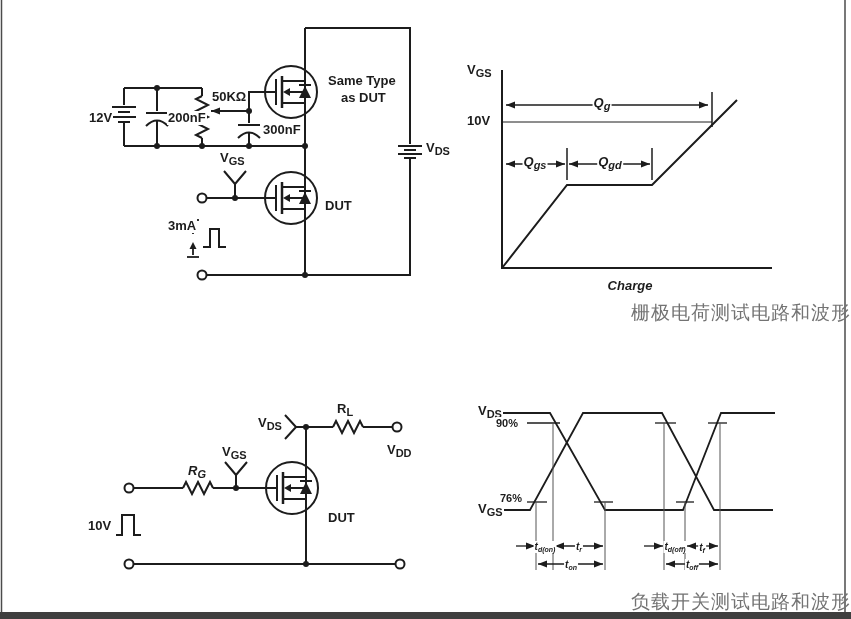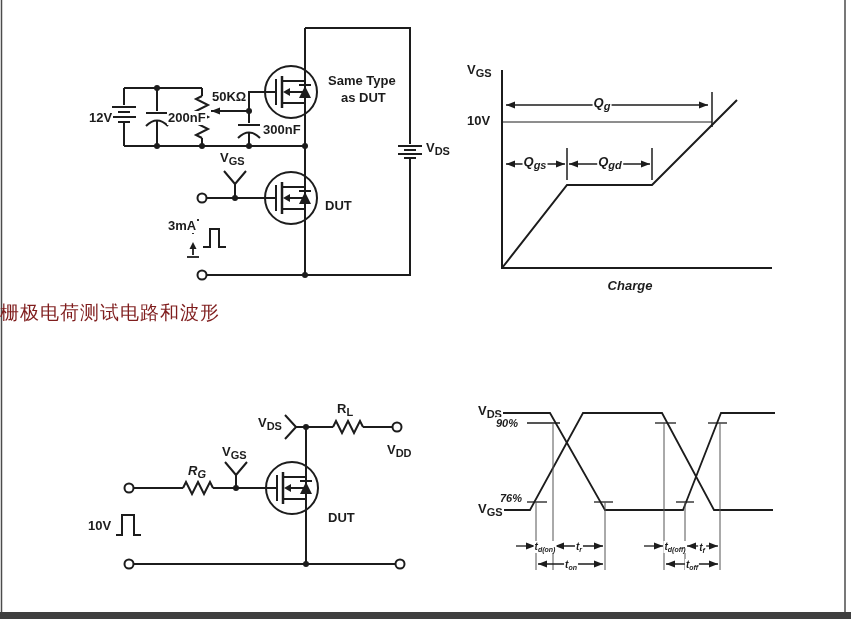--- a/index.html
+++ b/index.html
@@ -3,25 +3,25 @@
 <meta charset="utf-8">
 <style>
   html,body{margin:0;padding:0;background:#fff;}
   .stage{position:relative;width:851px;height:619px;background:#fff;overflow:hidden;
          font-family:"Liberation Sans","DejaVu Sans",sans-serif;}
   .stage svg{position:absolute;left:0;top:0;}
   .lbl{position:absolute;font:bold 13px "Liberation Sans","DejaVu Sans",sans-serif;
        color:#1c1c1c;background:#fff;line-height:1.1;white-space:nowrap;padding:0 1px;}
   .lbl sub{font-size:11px;vertical-align:-2.5px;line-height:1;}
   .ctr{transform:translateX(-50%);font-style:italic;}
-  .sm{font-size:11px;padding:0;font-style:italic;}
+  .sm{font-size:11px;padding:0;}
   .xs{font-size:10px;padding:0 1px;}
   .xs sub{font-size:7px;vertical-align:-2px;}
-  .cap{position:absolute;left:0;width:100%;text-align:left;
-       font:19px "DejaVu Sans","Liberation Sans",sans-serif;color:#7f1d1d;letter-spacing:1px;}
+  .cap{position:absolute;left:0;width:100%;text-align:right;
+       font:19px "DejaVu Sans","Liberation Sans",sans-serif;color:#737373;letter-spacing:1px;}
 </style>
 </head>
 <body>
 
 <div class="stage">
 
 <svg width="851" height="619" viewBox="0 0 851 619">
   <defs>
     <marker id="ae" viewBox="0 0 10 8" refX="9" refY="4" markerWidth="10" markerHeight="8" markerUnits="userSpaceOnUse" orient="auto">
           <path d="M0,0.5 L9,4 L0,7.5 Z" fill="#1c1c1c"></path>
@@ -205,14 +205,15 @@
 <div class="lbl sm" style="left:496px;top:417px"><span>90%</span></div>
 <div class="lbl sm" style="left:500px;top:492px"><span>76%</span></div>
 <div class="lbl" style="left:477px;top:502px"><span>V</span><sub>GS</sub></div>
 <div class="lbl xs ctr" style="left:545px;top:541px"><span>t</span><sub>d(on)</sub></div>
 <div class="lbl xs ctr" style="left:579px;top:541px"><span>t</span><sub>r</sub></div>
 <div class="lbl xs ctr" style="left:571px;top:559px"><span>t</span><sub>on</sub></div>
 <div class="lbl xs ctr" style="left:675px;top:541px"><span>t</span><sub>d(off)</sub></div>
 <div class="lbl xs ctr" style="left:702px;top:542px"><span>t</span><sub>f</sub></div>
 <div class="lbl xs ctr" style="left:692px;top:559px"><span>t</span><sub>off</sub></div>
 
+<div class="cap" style="top:589px"><span>负载开关测试电路和波形</span></div>
 
 </div>
 
 </body></html>

